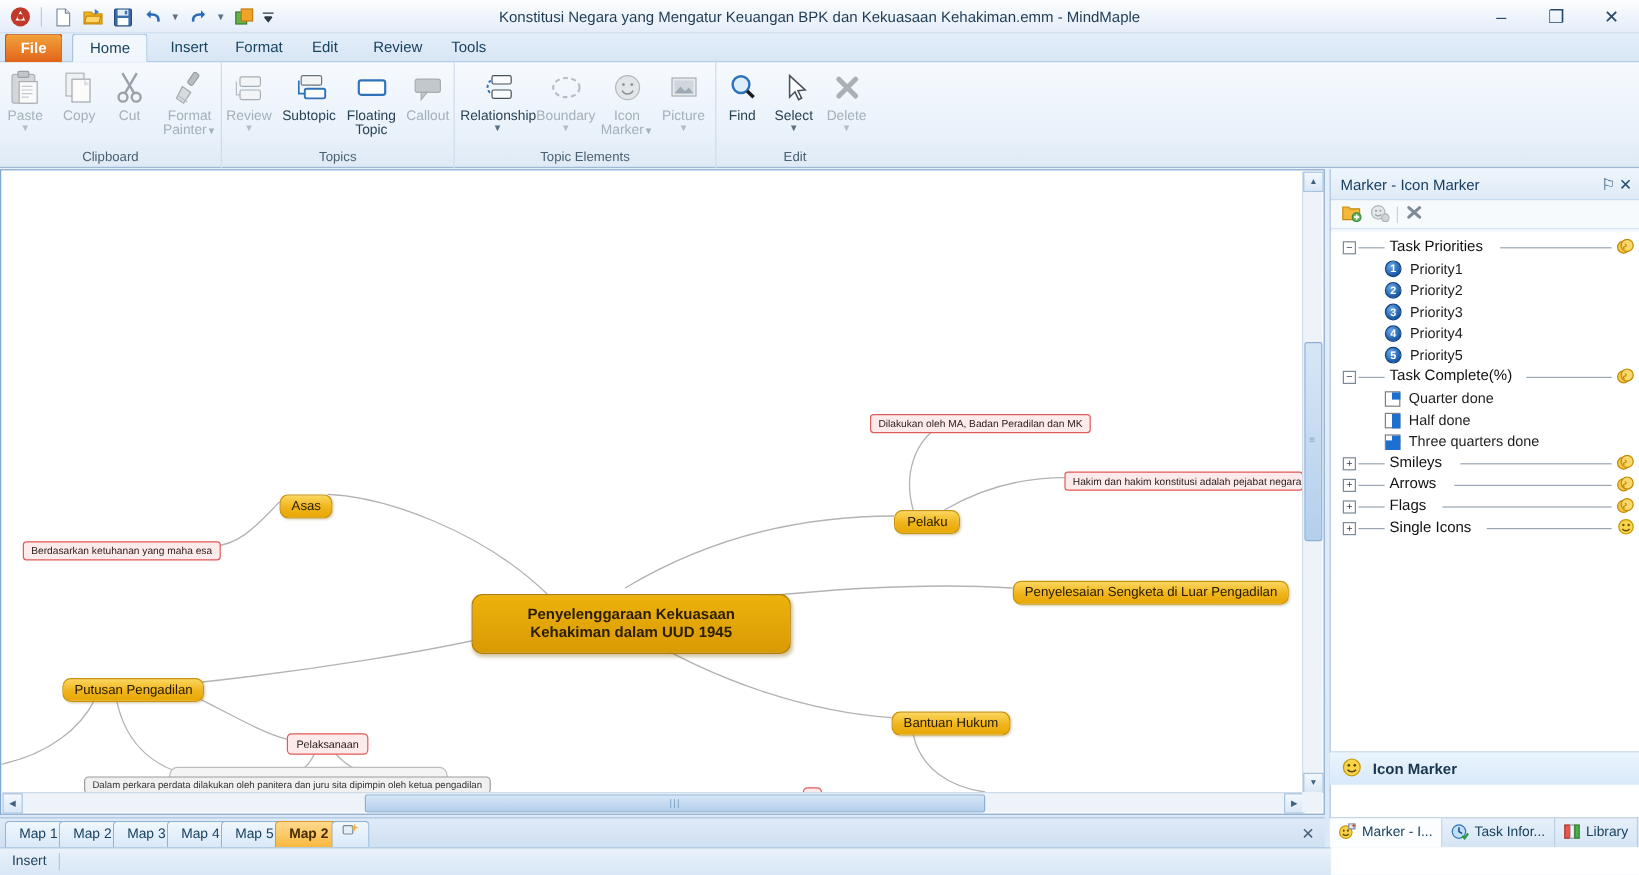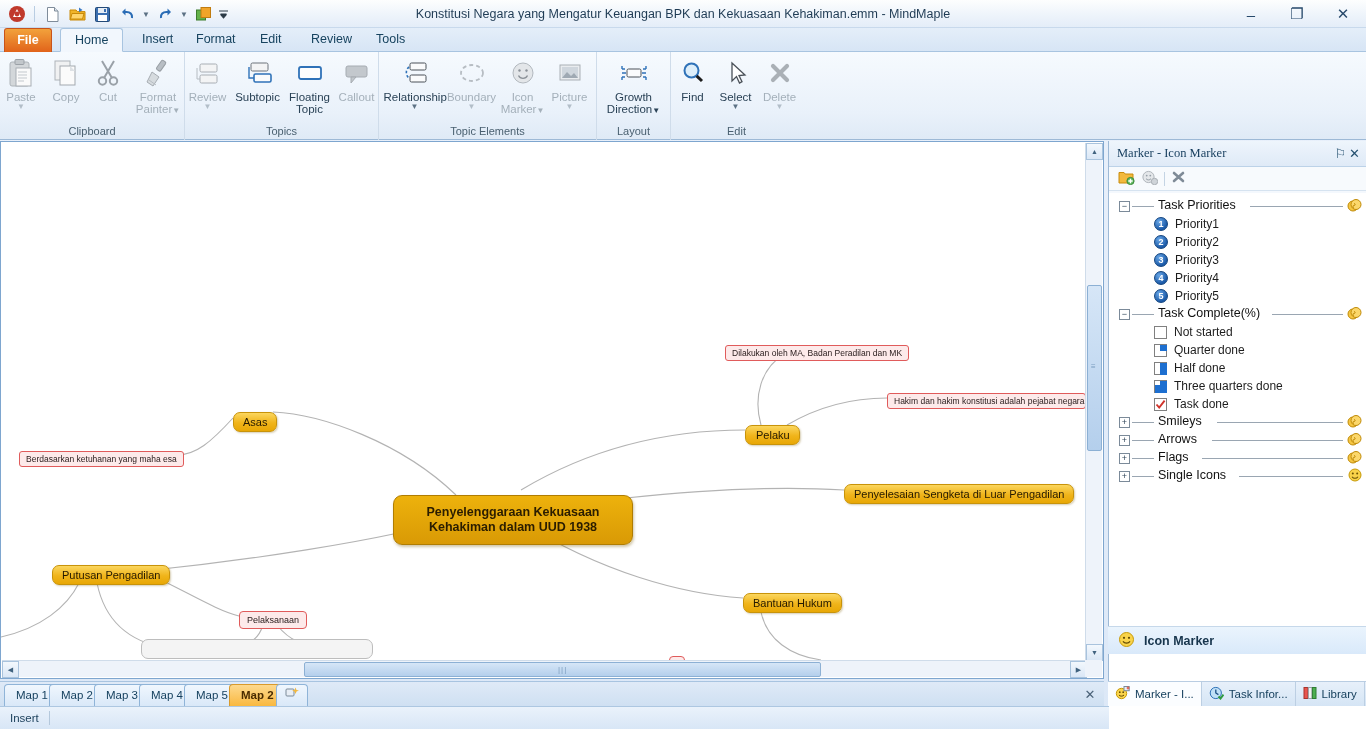--- a/index.html
+++ b/index.html
@@ -130,21 +130,21 @@
   .zcirc { width:15px; height:15px; border-radius:50%; border:1px solid #7795b5;
            background:linear-gradient(#fcfdff,#dbe8f6); display:flex; align-items:center;
            justify-content:center; font-size:11px; color:#2a4e6e; cursor:pointer; line-height:1; }
 
   
   .panel { position:absolute; left:1108px; top:141px; width:258px; height:565px;
            background:#f4f8fd; border-left:1px solid #9db9d6; }
   .panel-hdr { position:absolute; left:0; top:0; width:258px; height:26px;
                background:linear-gradient(#eef5fc,#dfeaf7); border-bottom:1px solid #bcd2e8;
                display:flex; align-items:center; }
-  .panel-hdr .t { margin-left:8px; font-size:12.5px; color:#143c5c;font-family:Liberation Serif, serif; }
+  .panel-hdr .t { margin-left:8px; font-size:12.5px; color:#143c5c; }
   .panel-hdr .acts { margin-left:auto; display:flex; gap:3px; margin-right:7px; }
   .panel-hdr .acts span { cursor:pointer; color:#24506f; font-size:13px; line-height:1; }
   .panel-tools { position:absolute; left:0; top:26px; width:258px; height:24px;
                  background:#f7fafd; border-bottom:1px solid #d6e3f0;
                  display:flex; align-items:center; gap:6px; padding-left:9px; }
   .ptsep { width:1px; height:14px; background:#c4d4e4; }
   .tree { position:absolute; left:0; top:52px; width:258px; height:570px;
           background:#fff; padding-top:4px; }
   .trow { position:relative; height:18px; display:flex; align-items:center;
           font-size:12px; color:#1d1d1d; cursor:pointer; }
@@ -407,35 +407,20 @@
                 <path d="M7 20 12 14 16 18 19 15 23 20z" fill="#9fa9b3"></path>
               </svg>
           </div>
           <div class="lbl">Picture</div>
           <div class="caret dis">▼</div>
         </div>
       </div>
       <div class="gname">Topic Elements</div>
     </div>
 
-    <div class="group" style="width:74px">
-      <div class="gitems">
-        <div class="btn" style="width:66px">
-          <div class="glyph">
-            <svg width="32" height="30" viewBox="0 0 32 30">
-                <rect x="9" y="11" width="14" height="8" rx="1.5" fill="#fafbfc" stroke="#4a5159"></rect>
-                <path d="M7 11h-3M7 19h-3M25 11h3M25 19h3M4 8v3M4 19v3M28 8v3M28 19v3" stroke="#2f72b8" stroke-width="1.4"></path>
-                <path d="M4 15h4M24 15h4" stroke="#2f72b8" stroke-width="1.4"></path>
-              </svg>
-          </div>
-          <div class="lbl">Growth Direction<span style="font-size:8px">▼</span></div>
-        </div>
-      </div>
-      <div class="gname">Layout</div>
-    </div>
 
     <div class="group" style="width:132px">
       <div class="gitems">
         <div class="btn" style="width:40px">
           <div class="glyph">
             <svg width="30" height="30" viewBox="0 0 30 30">
                 <circle cx="13.5" cy="12.5" r="7" fill="#ddeefa" stroke="#2f72b8" stroke-width="2"></circle>
                 <path d="M18.6 17.8 24 23" stroke="#1c1c1c" stroke-width="3"></path>
               </svg>
           </div>
@@ -492,37 +477,38 @@
 
           <path d="M262 483 C 258 496, 250 503, 230 506"></path>
           <path d="M276 483 C 288 498, 300 504, 330 506"></path>
 
           <path d="M520 380 C 600 430, 680 452, 742 456"></path>
 
           <path d="M760 470 C 766 498, 790 514, 820 518"></path>
         </g>
       </svg>
 
-      <div class="node node-main" style="left:392px; top:353px; width:240px;">
+      <div class="node node-main" style="left:392px; top:353px; width:266px;">
         <div>Penyelenggaraan Kekuasaan</div>
-        <div>Kehakiman dalam UUD 1938</div>
+        <div>Kehakiman dalam UUD 1945</div>
       </div>
 
       <div class="node node-sub" style="left:232px; top:270px;">Asas</div>
       <div class="node node-note" style="left:18px; top:309px;">Berdasarkan ketuhanan yang maha esa</div>
 
       <div class="node node-sub" style="left:744px; top:283px;padding-left:10px;">Pelaku</div>
       <div class="node node-note" style="left:724px; top:203px;">Dilakukan oleh MA, Badan Peradilan dan MK</div>
       <div class="node node-note" style="left:886px; top:251px; width:199px; overflow:hidden;">Hakim dan hakim konstitusi adalah pejabat negara yan</div>
 
       <div class="node node-sub" style="left:843px; top:342px;">Penyelesaian Sengketa di Luar Pengadilan</div>
 
       <div class="node node-sub" style="left:51px; top:423px;">Putusan Pengadilan</div>
       <div class="node node-note big" style="left:238px; top:469px;">Pelaksanaan</div>
       <div class="node node-ghost" style="left:140px; top:497px;"></div>
+      <div class="node node-grey" style="left:69px; top:505px;">Dalam perkara perdata dilakukan oleh panitera dan juru sita dipimpin oleh ketua pengadilan</div>
 
       <div class="node node-sub" style="left:742px; top:451px;">Bantuan Hukum</div>
       <div class="node node-note big" style="left:668px; top:514px;"></div>
     </div>
 
     <div class="vscroll">
       <div class="sbtn" style="left:0; top:0; width:17px; height:17px;">▲</div>
       <div class="sthumb" style="left:1px; top:142px; width:15px; height:166px;">
         <div class="grip" style="left:3px; top:76px;">≡</div>
       </div>
@@ -656,49 +642,37 @@
         <span class="tline2" style="left:163px; right:24px;"></span>
         <span class="coin">
           <svg width="18" height="14" viewBox="0 0 18 14">
               <ellipse cx="8" cy="8" rx="5" ry="5" fill="#f6c643" stroke="#c08a06"></ellipse>
               <ellipse cx="11" cy="6.5" rx="5" ry="5" fill="#fbd76b" stroke="#c08a06"></ellipse>
               <path d="M9 5.5c1.5 0 1.5 2 0 2s-1.5 2 0 2" fill="none" stroke="#c08a06"></path>
             </svg>
         </span>
       </div>
       <div class="trow titem">
-        <span class="chk"></span>
-        <span>Not started</span>
-      </div>
-      <div class="trow titem">
         <span class="chk">
             <i style="left:5px;top:0;width:7px;height:6px"></i>
           </span>
         <span>Quarter done</span>
       </div>
       <div class="trow titem">
         <span class="chk">
             <i style="left:5px;top:0;width:7px;height:12px"></i>
           </span>
         <span>Half done</span>
       </div>
       <div class="trow titem">
         <span class="chk">
             <i style="left:0;top:4px;width:12px;height:8px"></i>
             <i style="left:5px;top:0;width:7px;height:5px"></i>
           </span>
         <span>Three quarters done</span>
-      </div>
-      <div class="trow titem">
-        <span class="chk">
-          <svg width="11" height="11" viewBox="0 0 11 11" style="position:absolute;left:0;top:0">
-              <path d="M1.5 5.5 4.2 8.6 9.6 1.6" fill="none" stroke="#d0342c" stroke-width="1.9"></path>
-            </svg>
-        </span>
-        <span>Task done</span>
       </div>
 
       <div class="trow">
         <span class="exp">+</span>
         <span class="tline" style="width:22px"></span>
         <span class="gtitle">Smileys</span>
         <span class="tline2" style="left:108px; right:24px;"></span>
         <span class="coin">
           <svg width="18" height="14" viewBox="0 0 18 14">
               <ellipse cx="8" cy="8" rx="5" ry="5" fill="#f6c643" stroke="#c08a06"></ellipse>

